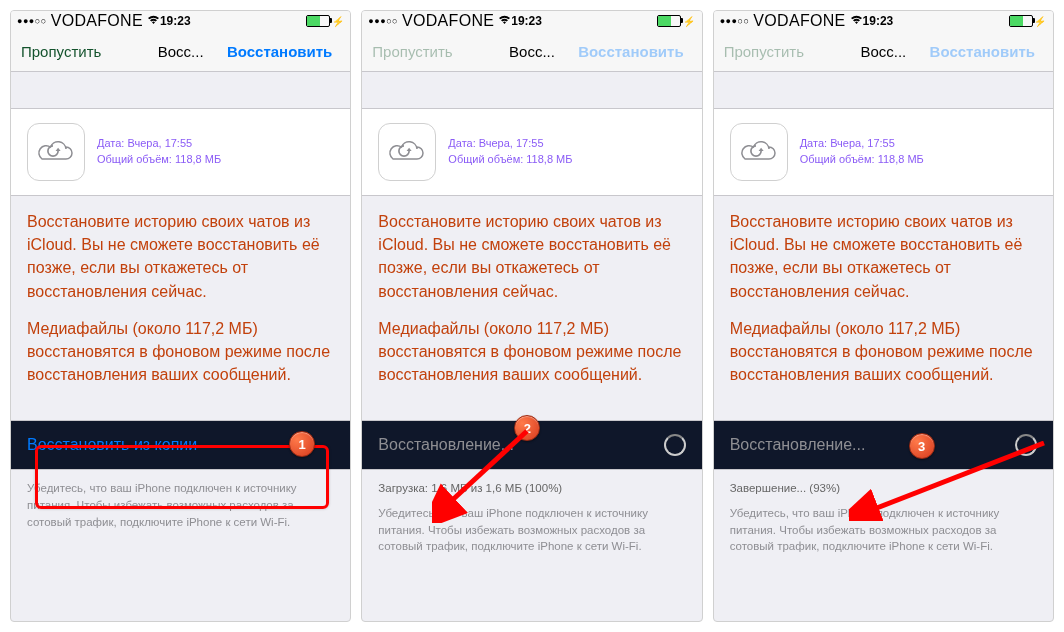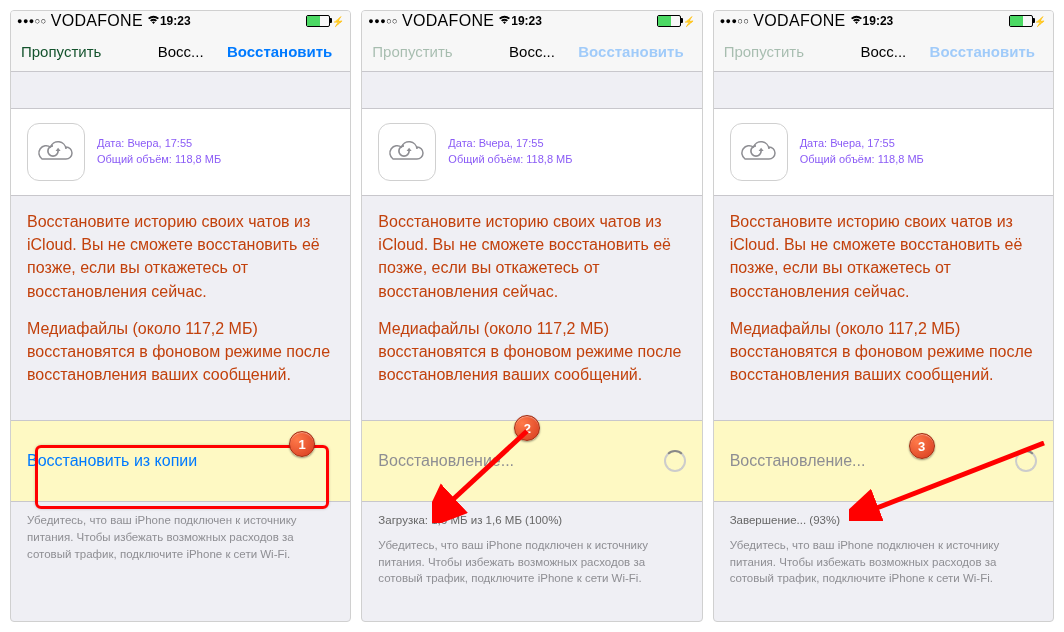--- a/index.html
+++ b/index.html
@@ -18,21 +18,21 @@
   .nav .skip{color:#14532d;font-size:15px;position:absolute;left:10px}
   .nav .title{flex:1;text-align:center;font-weight:400;font-size:15px;color:#000}
   .nav .restore{color:#007aff;font-size:15px;position:absolute;right:18px;font-weight:600}
   .dim{opacity:.35}
   .spacer{height:36px}
   .card{background:#fff;border-top:1px solid #c8c7cc;border-bottom:1px solid #c8c7cc;padding:14px 16px;display:flex;align-items:center}
   .card .ic{width:56px;height:56px;border-radius:12px;border:1px solid #d0d0d0;display:flex;align-items:center;justify-content:center;margin-right:12px;flex-shrink:0}
   .card .txt{color:#8b5cf6;font-size:11px;line-height:1.45}
   .para{padding:14px 16px;color:#c2410c;font-size:16px;line-height:1.45}
   .gap{height:20px}
-  .actrow{background:#fef9c3;border-top:1px solid #c8c7cc;border-bottom:1px solid #c8c7cc;height:48px;display:flex;align-items:center;padding:16px 16px;color:#007aff;font-size:16px;position:relative}
+  .actrow{background:#0f172a;border-top:1px solid #c8c7cc;border-bottom:1px solid #c8c7cc;height:48px;display:flex;align-items:center;padding:0 16px;color:#007aff;font-size:16px;position:relative}
   .actrow.gray{color:#8e8e93}
   .spinner{width:18px;height:18px;border:2px solid #ccc;border-top-color:#888;border-radius:50%;position:absolute;right:16px}
   .foot{padding:10px 16px;color:#8e8e93;font-size:11.5px;line-height:1.45}
   .foot .hl{color:#666}
   .ring{position:absolute;border:3px solid red;border-radius:6px;box-shadow:0 0 3px rgba(0,0,0,.2);pointer-events:none}
   .badge{position:absolute;width:24px;height:24px;border-radius:50%;background:radial-gradient(circle at 30% 30%,#ff7a4a,#d63a1e);box-shadow:0 1px 2px rgba(0,0,0,.4),inset 0 1px 1px rgba(255,255,255,.4);color:#fff;font-weight:700;font-size:13px;display:flex;align-items:center;justify-content:center;border:1px solid #a02a10}
   .arrow{position:absolute;pointer-events:none}
   .cloud{width:40px;height:26px}
 </style>
 </head>

